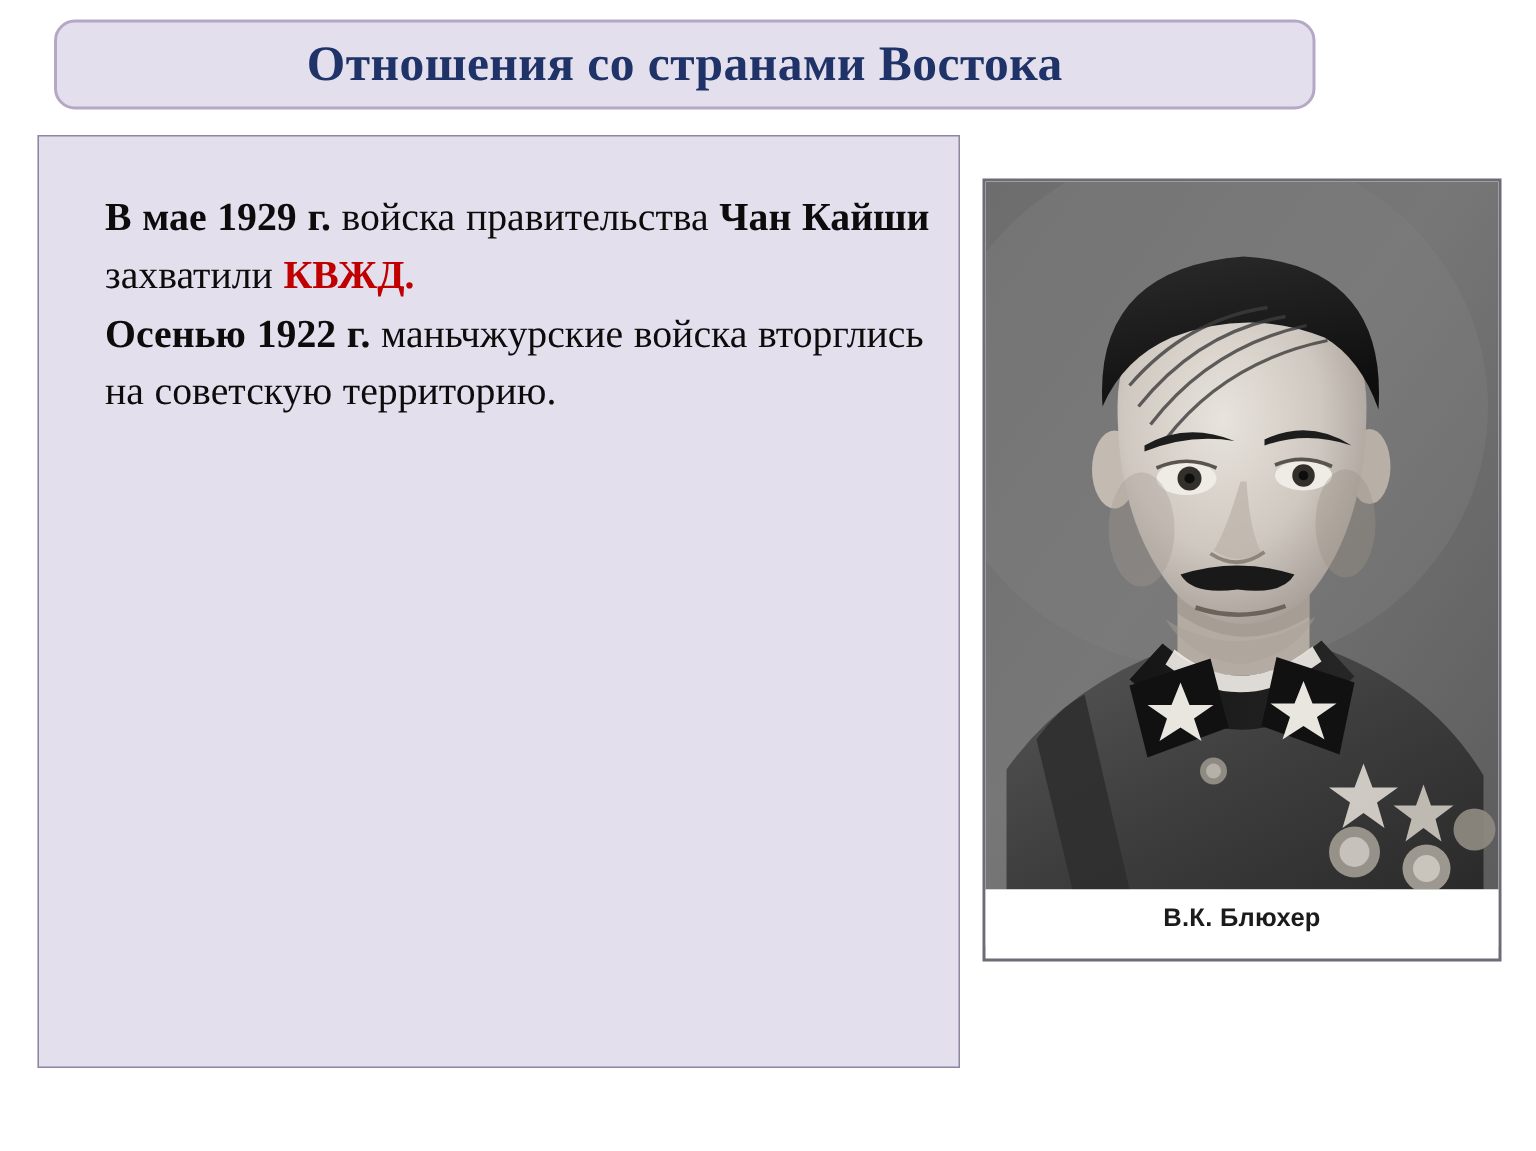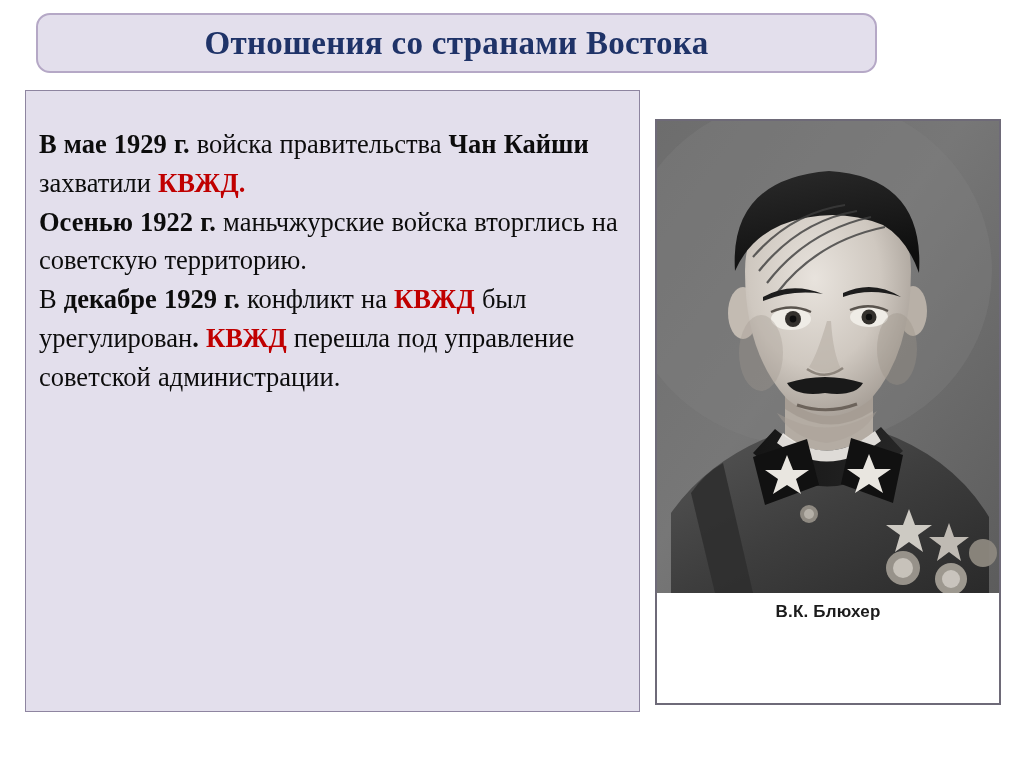--- a/index.html
+++ b/index.html
@@ -53,32 +53,33 @@
     border: 1px solid #8E85A0;
     padding: 34px 14px 10px 13px;
   }
   #body-text {
     font-family: "Liberation Serif", "DejaVu Serif", serif;
     font-size: 26.5px;
     line-height: 1.465;
     color: #0C0C0C;
     text-align: left;
     word-spacing: 0.5px;
+    margin-left: 31px;
   }
   #body-text .b { font-weight: bold; }
   #body-text .r { color: #C00000; font-weight: bold; }
   #body-text .para { display: block; }
 
   
   #photo-card {
     position: absolute;
     left: 655px;
     top: 119px;
     width: 346px;
-    height: 586px;
+    height: 522px;
     box-sizing: border-box;
     border: 2px solid #6E6A78;
     background: #ffffff;
     overflow: hidden;
   }
   #portrait-frame {
     position: absolute;
     left: 0;
     top: 0;
     width: 342px;
@@ -111,21 +112,20 @@
 <body>
 
 <div id="title-banner">
   <div id="title-text" style="color: rgb(31, 51, 104);">Отношения со странами Востока</div>
 </div>
 
 <div id="content-panel">
   <div id="body-text">
       <span class="para"><span class="b">В мае 1929 г.</span><span> войска правительства </span><span class="b">Чан Кайши</span><span> захватили </span><span class="r" style="color: rgb(192, 0, 0);">КВЖД.</span></span>
       <span class="para"><span class="b"> Осенью 1922 г.</span><span> маньчжурские войска вторглись на советскую территорию.</span></span>
-      <span class="para"><span>В </span><span class="b">декабре 1929 г.</span><span> конфликт на </span><span class="r" style="color: rgb(192, 0, 0);">КВЖД</span><span> был урегулирован</span><span class="b">.</span><span> </span><span class="r" style="color: rgb(192, 0, 0);">КВЖД</span><span> перешла под управление советской администрации.</span></span>
     </div>
 </div>
 
 <div id="photo-card">
 
   <div id="portrait-frame">
     <svg id="portrait-svg" viewBox="0 0 342 472" preserveAspectRatio="xMidYMid slice">
       <defs>
         <linearGradient id="bgGrad" x1="0" y1="0" x2="1" y2="1">
           <stop offset="0%" stop-color="#6d6d6d"></stop>

